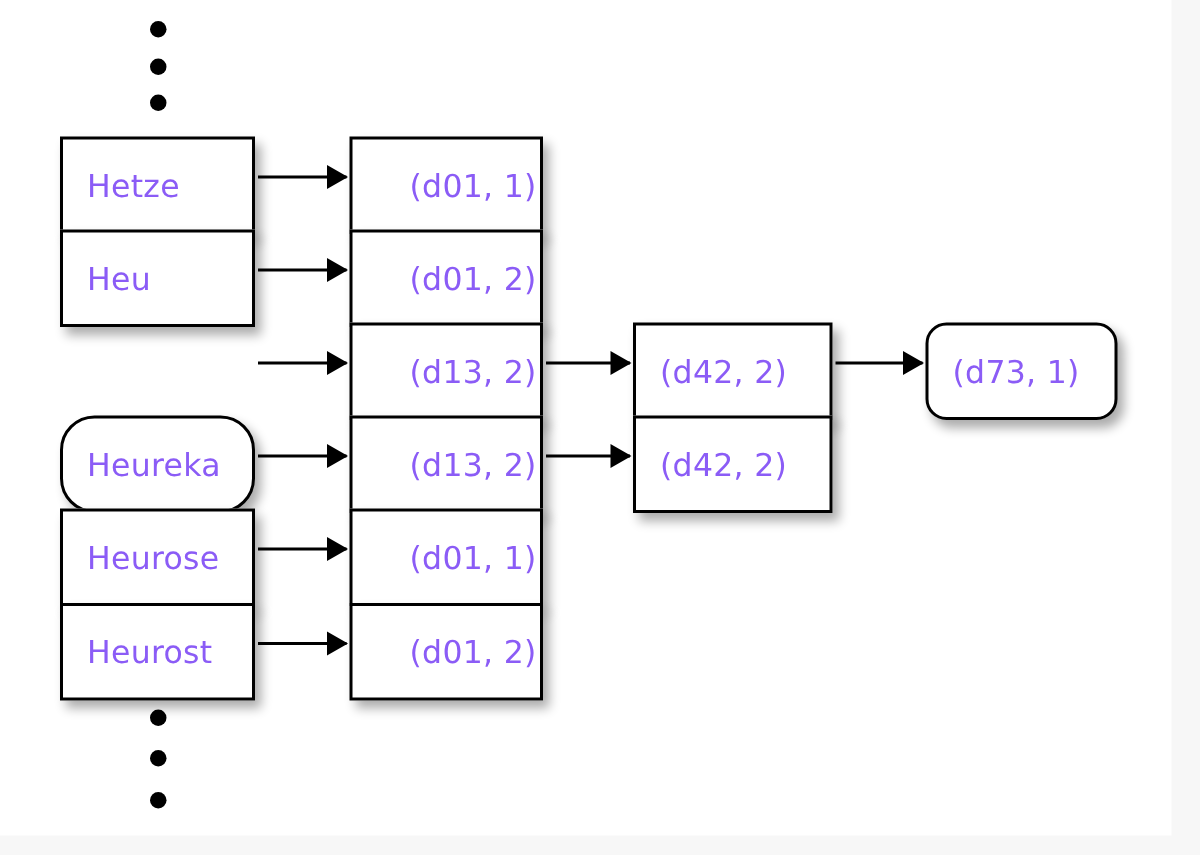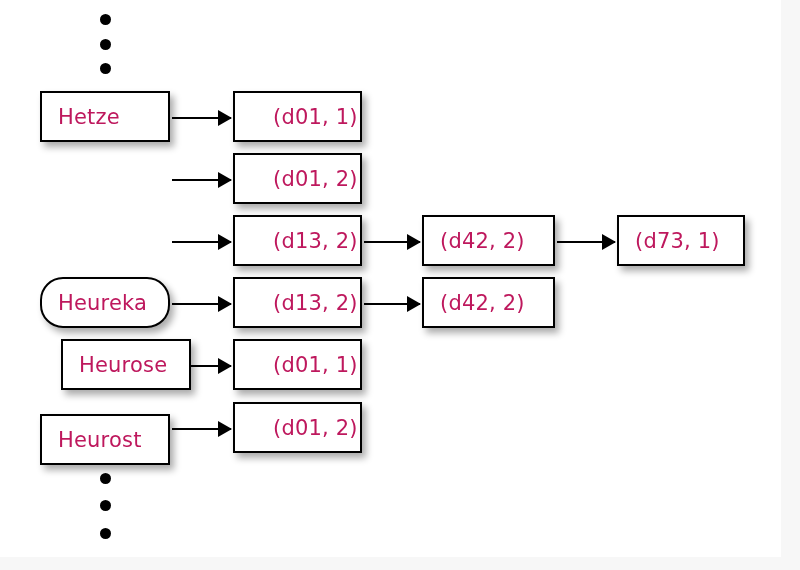--- a/index.html
+++ b/index.html
@@ -26,32 +26,32 @@
     height: 557px;
     background: #ffffff;
   }
   .node {
     position: absolute;
     box-sizing: border-box;
     background: #ffffff;
     border: 2px solid #000000;
     display: flex;
     align-items: center;
-    height: 51px;
+    height: 65px;
     font-size: 21px;
-    color: #be185d;
+    color: #8b5cf6;
     letter-spacing: 0.2px;
     padding-left: 16px;
     box-shadow: 4px 5px 7px rgba(0,0,0,0.33);
     z-index: 3;
   }
   .node.col1 { left: 40px;  width: 130px; }
   .node.col2 { left: 233px; width: 129px; padding-left: 38px; }
   .node.col3 { left: 422px; width: 133px; }
-  .node.col4 { left: 617px; width: 128px; }
+  .node.col4 { left: 617px; width: 128px; border-radius: 14px; }
 
   .dot {
     position: absolute;
     width: 11px;
     height: 11px;
     border-radius: 50%;
     background: #000000;
     z-index: 4;
   }
   .arrow {
@@ -76,23 +76,24 @@
 <body>
 
 <div id="canvas">
   <div id="page"></div>
 
   <div class="dot" style="left:100px; top:14px;"></div>
   <div class="dot" style="left:100px; top:39px;"></div>
   <div class="dot" style="left:100px; top:63px;"></div>
 
   <div class="node col1" style="top:91px;">Hetze</div>
+  <div class="node col1" style="top:153px;">Heu</div>
   <div class="node col1" style="top:277px;border-radius:23px;">Heureka</div>
-  <div class="node col1" style="top:339px;margin-left:21px;">Heurose</div>
-  <div class="node col1" style="top:402px;margin-top:12px;">Heurost</div>
+  <div class="node col1" style="top:339px;">Heurose</div>
+  <div class="node col1" style="top:402px;">Heurost</div>
 
   <div class="node col2" style="top:91px;">(d01, 1)</div>
   <div class="node col2" style="top:153px;">(d01, 2)</div>
   <div class="node col2" style="top:215px;">(d13, 2)</div>
   <div class="node col2" style="top:277px;">(d13, 2)</div>
   <div class="node col2" style="top:339px;">(d01, 1)</div>
   <div class="node col2" style="top:402px;">(d01, 2)</div>
 
   <div class="node col3" style="top:215px;">(d42, 2)</div>
   <div class="node col3" style="top:277px;">(d42, 2)</div>

